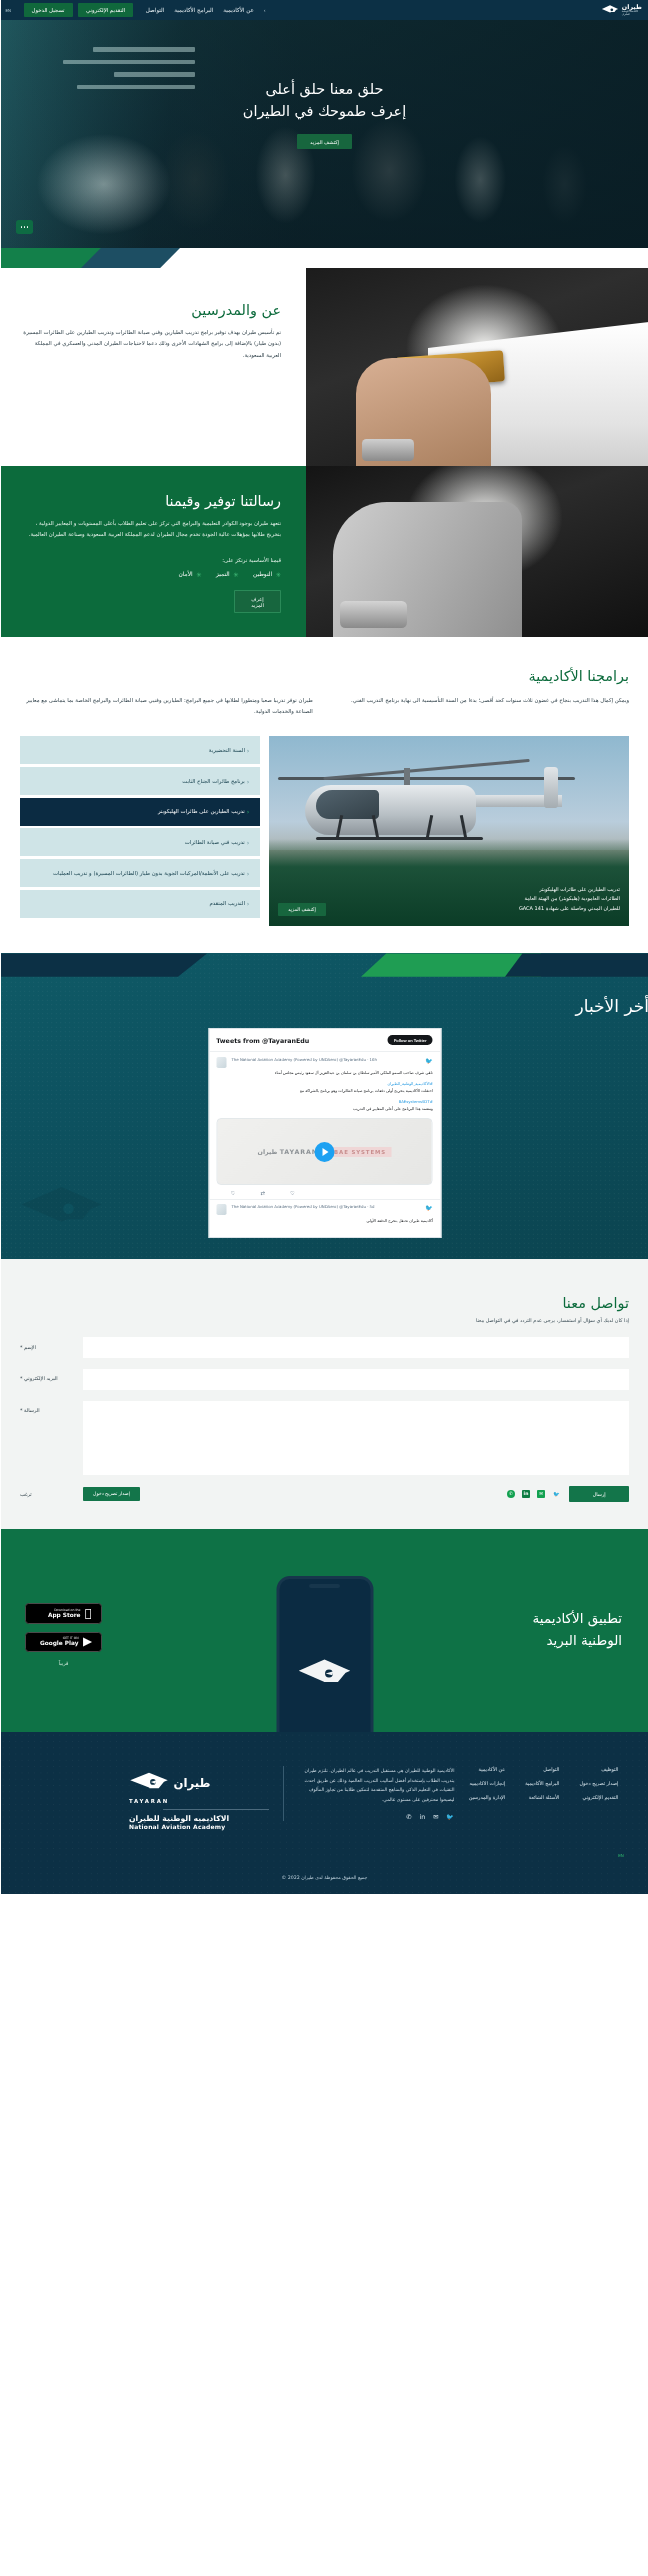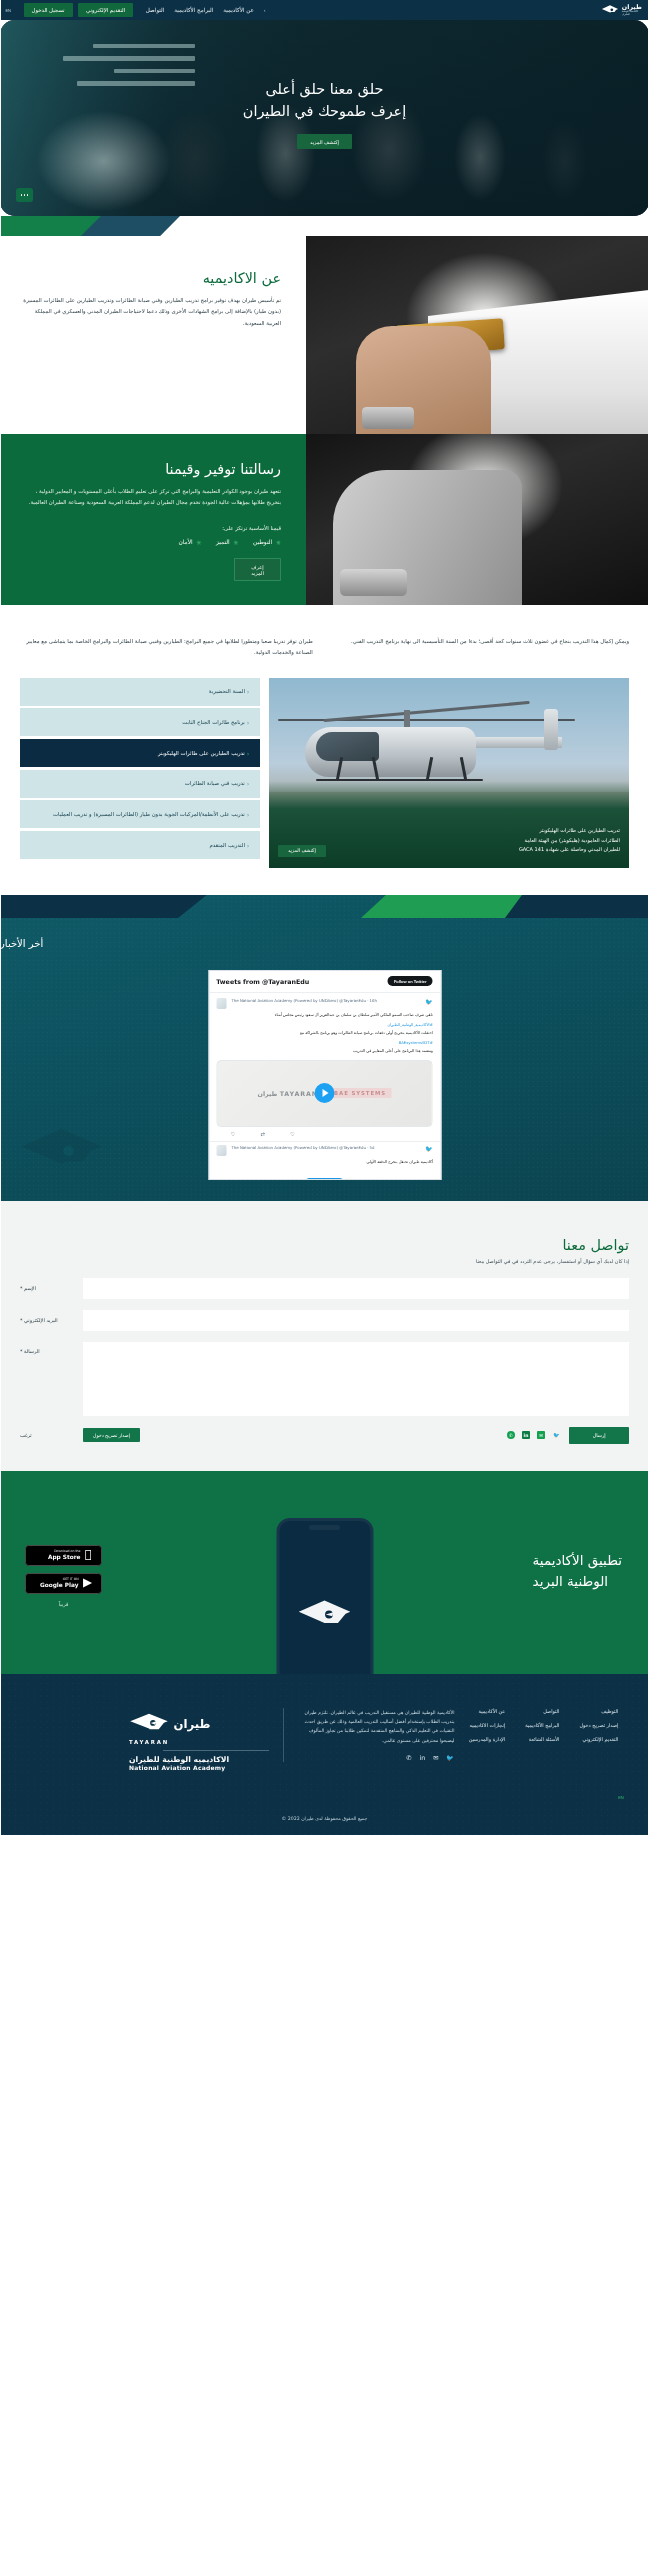--- a/index.html
+++ b/index.html
@@ -26,21 +26,21 @@
   .nav-links a{color:#e9f1f5;font-size:5.6px;text-decoration:none;white-space:nowrap;}
   .nav-caret{font-size:4.5px;color:#cfe0e8;margin-right:-7.2px;}
   .nav-btns{display:flex;align-items:center;gap:5.4px;margin-right:12.6px;}
   .nav-btn{
     background:#10683c;color:#fff;font-size:5.4px;border:none;
     padding:3.6px 8px;border-radius:0.9px;white-space:nowrap;cursor:pointer;
   }
   .nav-lang{margin-right:12.6px;color:#bcd3dd;font-size:4px;border:0;background:transparent;cursor:pointer;}
 
   
-  .hero{position:relative;height:196px;overflow:hidden;background:#404040;border-radius:15px;}
+  .hero{position:relative;height:228px;overflow:hidden;background:#404040;}
   .hero-photo{
     position:absolute;inset:0;
     background:
       radial-gradient(ellipse 108px 81px at 16% 72%, #cfd8d6 0%, rgba(207,216,214,0) 62%),
       radial-gradient(ellipse 54px 77px at 30% 70%, #2a3c3f 0%, rgba(42,60,63,0) 65%),
       radial-gradient(ellipse 50px 81px at 44% 68%, #8d9a99 0%, rgba(141,154,153,0) 60%),
       radial-gradient(ellipse 63px 86px at 60% 66%, #5d6b6d 0%, rgba(93,107,109,0) 60%),
       radial-gradient(ellipse 43px 72px at 74% 70%, #a9b6b5 0%, rgba(169,182,181,0) 60%),
       radial-gradient(ellipse 36px 63px at 87% 72%, #3e5358 0%, rgba(62,83,88,0) 62%),
       linear-gradient(180deg,#15383f 0%,#123039 42%,#0e242c 100%);
@@ -222,21 +222,21 @@
     background-size:4.5px 4.5px;
   }
   .news-band{position:absolute;left:0;top:0;width:100%;height:23.4px;}
   .news-band .b1{position:absolute;left:0;top:0;width:207px;height:23.4px;background:#0c3045;clip-path:polygon(0 0,100% 0,86% 100%,0 100%);}
   .news-band .b2{position:absolute;left:361px;top:0;width:180px;height:23.4px;background:#1f9d53;clip-path:polygon(14% 0,100% 0,100% 100%,0 100%);}
   .news-band .b3{position:absolute;left:505px;top:0;width:144px;height:23.4px;background:#0c3045;clip-path:polygon(12% 0,100% 0,100% 100%,0 100%);}
   .news-cap{
     position:absolute;left:18px;bottom:16px;width:87px;height:65px;opacity:.28;
   }
   .news-cap svg{width:100%;height:100%;}
-  .news h2{position:absolute;left:0;right:0;top:43px;text-align:left;color:#fff;font-size:10px;font-weight:400;}
+  .news h2{position:absolute;left:0;right:0;top:43px;text-align:right;color:#fff;font-size:17px;font-weight:400;}
   .tweet-box{
     position:absolute;left:50%;transform:translateX(-50%);top:75px;width:233px;height:210px;
     background:#fff;border:0.9px solid #dbe3e8;overflow:hidden;direction:ltr;
   }
   .tweet-head{display:flex;align-items:center;justify-content:space-between;padding:5.4px 7.2px;border-bottom:0.9px solid #eceff1;}
   .tweet-head .t{font-size:6.3px;font-weight:bold;color:#14171a;}
   .tw-follow{
     background:#14171a;color:#fff;font-size:4px;border:none;border-radius:7.2px;
     padding:2.7px 6.3px;cursor:pointer;font-weight:bold;
   }
@@ -310,21 +310,21 @@
   
   .app{
     position:relative;height:203px;background:#0e7246;overflow:hidden;
     display:flex;align-items:center;
   }
   .app::before{
     content:"";position:absolute;inset:0;
     background-image:radial-gradient(circle, rgba(255,255,255,.06) 0.5px, transparent 0.6px);
     background-size:5.4px 5.4px;
   }
-  .app-text{position:absolute;right:27px;top:79px;text-align:left;color:#fff;z-index:3;}
+  .app-text{position:absolute;right:27px;top:79px;text-align:right;color:#fff;z-index:3;}
   .app-text h2{font-size:13.5px;font-weight:400;line-height:1.6;}
   .app-badges{position:absolute;left:25px;top:74px;z-index:3;}
   .badge{
     display:flex;align-items:center;gap:4.5px;background:#000;border:0.9px solid #4a4a4a;
     border-radius:3.6px;padding:3.6px 9px;margin-bottom:7.2px;width:77px;cursor:pointer;
   }
   .badge .bico{font-size:11.7px;color:#fff;line-height:1;}
   .badge .bt{display:flex;flex-direction:column;line-height:1.15;}
   .badge .bt .s{font-size:3.1px;color:#e8e8e8;}
   .badge .bt .b{font-size:5.8px;color:#fff;font-weight:bold;}
@@ -434,21 +434,21 @@
 </div>
 
 <section class="about">
   <div class="about-img">
     <div class="shirt"></div>
     <div class="wing"></div>
     <div class="hand"></div>
     <div class="watch"></div>
   </div>
   <div class="about-text">
-    <h2>عن الاكاديميه</h2>
+    <h2>عن والمدرسين</h2>
     <p>تم تأسيس طيران بهدف توفير برامج تدريب الطيارين وفني صيانة الطائرات وتدريب الطيارين على الطائرات المسيرة (بدون طيار) بالإضافة إلى برامج الشهادات الأخرى وذلك دعما لاحتياجات الطيران المدني والعسكري في المملكة العربية السعودية.</p>
   </div>
 </section>
 
 <section class="mission-row">
   <div class="mission-img">
     <div class="arm"></div>
     <div class="wrist"></div>
   </div>
   <div class="mission">
@@ -467,20 +467,21 @@
       <span class="value">
         <span class="star">✳</span>
         <span>الأمان</span>
       </span>
     </div>
     <button class="mission-cta">إعرف المزيد</button>
   </div>
 </section>
 
 <section class="programs">
+  <h2>برامجنا الأكاديمية</h2>
   <div class="programs-intro">
     <p>ويمكن إكمال هذا التدريب بنجاح في غضون ثلاث سنوات كحد أقصى؛ بدءا من السنة التأسيسية الى نهاية برنامج التدريب الفني.</p>
     <p>طيران توفر تدريبا صعبا ومتطورا لطلابها في جميع البرامج: الطيارين وفنيي صيانة الطائرات والبرامج الخاصة بما يتماشى مع معايير الصناعة والخدمات الدولية.</p>
   </div>
 
   <div class="programs-body">
     <div class="program-card">
       <div class="heli">
         <div class="ground"></div>
         <div class="rotor"></div>

